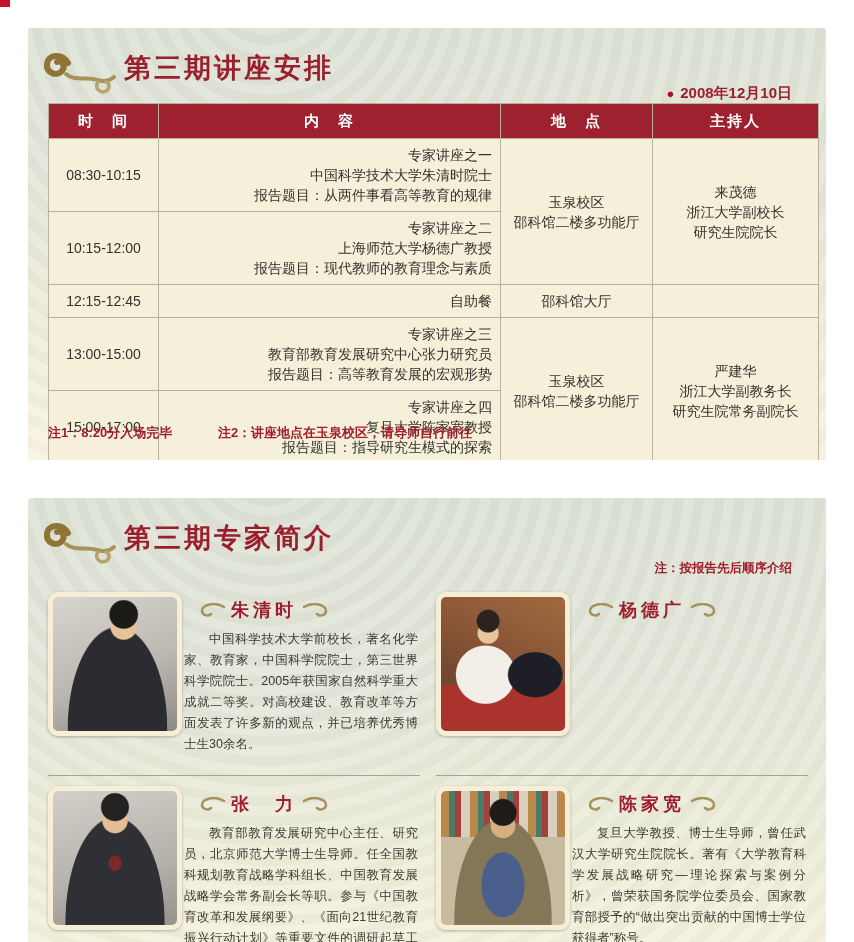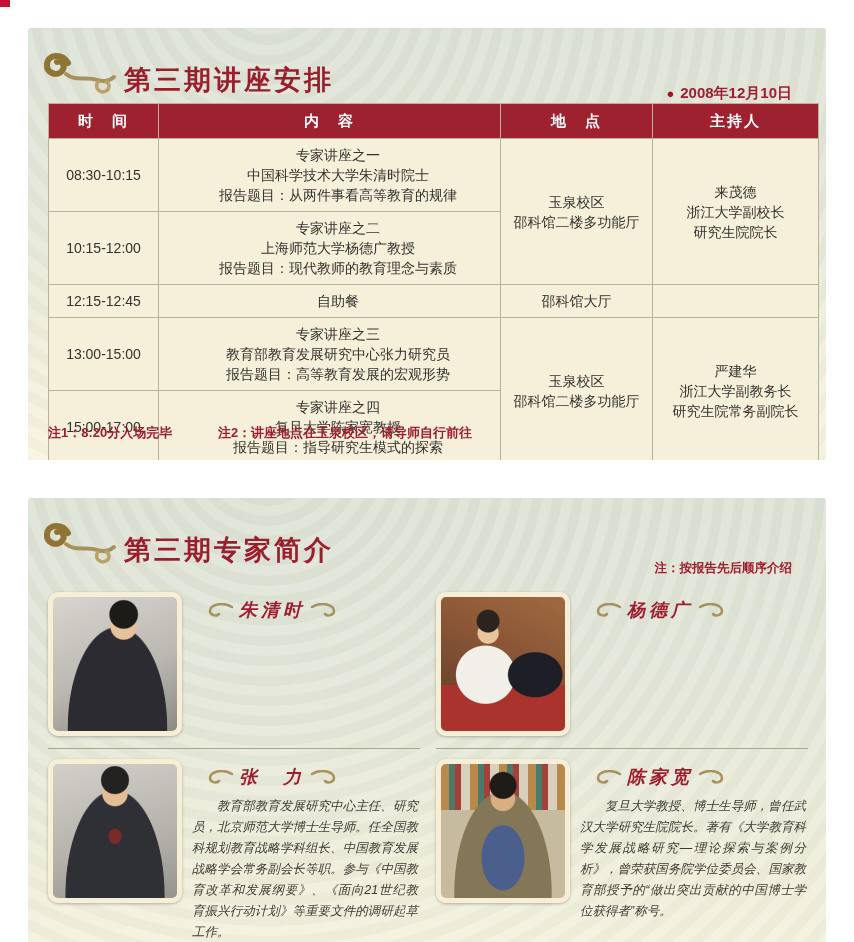--- a/index.html
+++ b/index.html
@@ -18,53 +18,53 @@
   .panel::before{
     content:"";position:absolute;inset:0;pointer-events:none;
     background:repeating-radial-gradient(circle at 30% -10%,rgba(255,255,255,0.10) 0 9px,rgba(110,120,100,0.035) 11px 20px);
   }
   .panel-1{top:28px;height:432px;}
   .panel-2{top:490px;height:522px;margin-top:8px;}
   .mtn{position:absolute;filter:blur(5px);pointer-events:none;}
   .mtn-a{bottom:-8px;left:2%;width:55%;height:64px;background:radial-gradient(ellipse at 50% 100%,rgba(185,176,142,0.35),transparent 72%);}
   .mtn-b{bottom:-10px;right:0;width:60%;height:70px;background:radial-gradient(ellipse at 55% 100%,rgba(178,170,136,0.30),transparent 70%);}
 
-  .section-head{position:absolute;left:12px;top:22px;display:flex;align-items:flex-end;}
+  .section-head{position:absolute;left:12px;top:22px;display:flex;align-items:flex-start;}
   .cloud{width:82px;height:48px;flex:0 0 auto;}
   .section-title{
     color:#9a1f2d;font-size:27px;font-weight:bold;letter-spacing:3px;
     font-family:"Liberation Serif","DejaVu Serif",serif;margin-left:2px;
   }
   .date-line{position:absolute;right:34px;top:56px;color:#9e1e2e;font-weight:bold;font-size:15px;margin-left:25px;}
   .date-dot{color:#b00d22;font-size:13px;margin-right:6px;}
 
   table.sched{
     position:absolute;left:20px;top:75px;width:770px;border-collapse:collapse;table-layout:fixed;
   }
   .sched th{
     background:#9e2130;color:#ffffff;font-size:15px;font-weight:bold;height:32px;
     border:1px solid #b9b198;letter-spacing:2px;
   }
   .sched td{
     background:#f6efd9;border:1px solid #b9b198;font-size:14px;color:#33322e;vertical-align:middle;
   }
   .sched td.c-time,.sched td.c-loc,.sched td.c-host{text-align:center;line-height:20px;}
-  .sched td.c-cont{text-align:center;padding:6px 8px 6px 25px;line-height:20px;margin-top:16px;}
+  .sched td.c-cont{text-align:right;padding:6px 8px 6px 25px;line-height:20px;margin-top:16px;}
   tr.r-tall{height:63px;} tr.r-short{height:30px;padding-left:24px;} tr.r-last{height:66px;}
 
   .notes{position:absolute;left:20px;top:396px;color:#9e1e2e;font-weight:bold;font-size:13px;}
   .notes .n2{margin-left:42px;text-align:center;}
 
   .section-note{position:absolute;right:34px;top:62px;color:#9e1e2e;font-weight:bold;font-size:12.5px;}
 
   .experts-grid{
     position:absolute;left:20px;top:94px;width:760px;
     display:grid;grid-template-columns:372px 372px;column-gap:16px;row-gap:10px;
   }
-  .expert-card{display:flex;gap:10px;border-bottom:1px solid #a9a48e;padding-bottom:4px;min-height:152px;font-style:italic;}
+  .expert-card{display:flex;gap:2px;border-bottom:1px solid #a9a48e;padding-bottom:20px;min-height:152px;}
   .photo{
     flex:0 0 134px;height:144px;border-radius:10px;border:5px solid #f6eed6;box-sizing:border-box;
     box-shadow:0 1px 3px rgba(60,55,40,0.35);
   }
   .photo-zhu{background:
     radial-gradient(circle at 57% 13%,#1d1b18 0 10%,transparent 11%),
     radial-gradient(circle at 57% 22%,#e6c29a 0 10%,transparent 11%),
     radial-gradient(ellipse at 52% 98%,#2c2b31 0 54%,transparent 55%),
     linear-gradient(160deg,#d8d5cf 0%,#bbb8b2 55%,#8e8b85 100%);}
   .photo-yang{background:
@@ -224,20 +224,21 @@
       <div class="expert-right">
         <div class="name-row">
           <svg class="swirl" viewBox="0 0 26 14">
               <path d="M24 4 C14 -2 2 2 2 8 c0 4 6 6 9 3" stroke="#a8925c" stroke-width="2.5" fill="none" stroke-linecap="round"></path>
             </svg>
           <span class="expert-name">朱清时</span>
           <svg class="swirl flip" viewBox="0 0 26 14">
               <path d="M24 4 C14 -2 2 2 2 8 c0 4 6 6 9 3" stroke="#a8925c" stroke-width="2.5" fill="none" stroke-linecap="round"></path>
             </svg>
         </div>
+        <p class="expert-bio">中国科学技术大学前校长，著名化学家、教育家，中国科学院院士，第三世界科学院院士。2005年获国家自然科学重大成就二等奖。对高校建设、教育改革等方面发表了许多新的观点，并已培养优秀博士生30余名。</p>
       </div>
     </div>
 
     <div class="expert-card">
       <div class="photo photo-yang"></div>
       <div class="expert-right">
         <div class="name-row">
           <svg class="swirl" viewBox="0 0 26 14">
               <path d="M24 4 C14 -2 2 2 2 8 c0 4 6 6 9 3" stroke="#a8925c" stroke-width="2.5" fill="none" stroke-linecap="round"></path>
             </svg>

